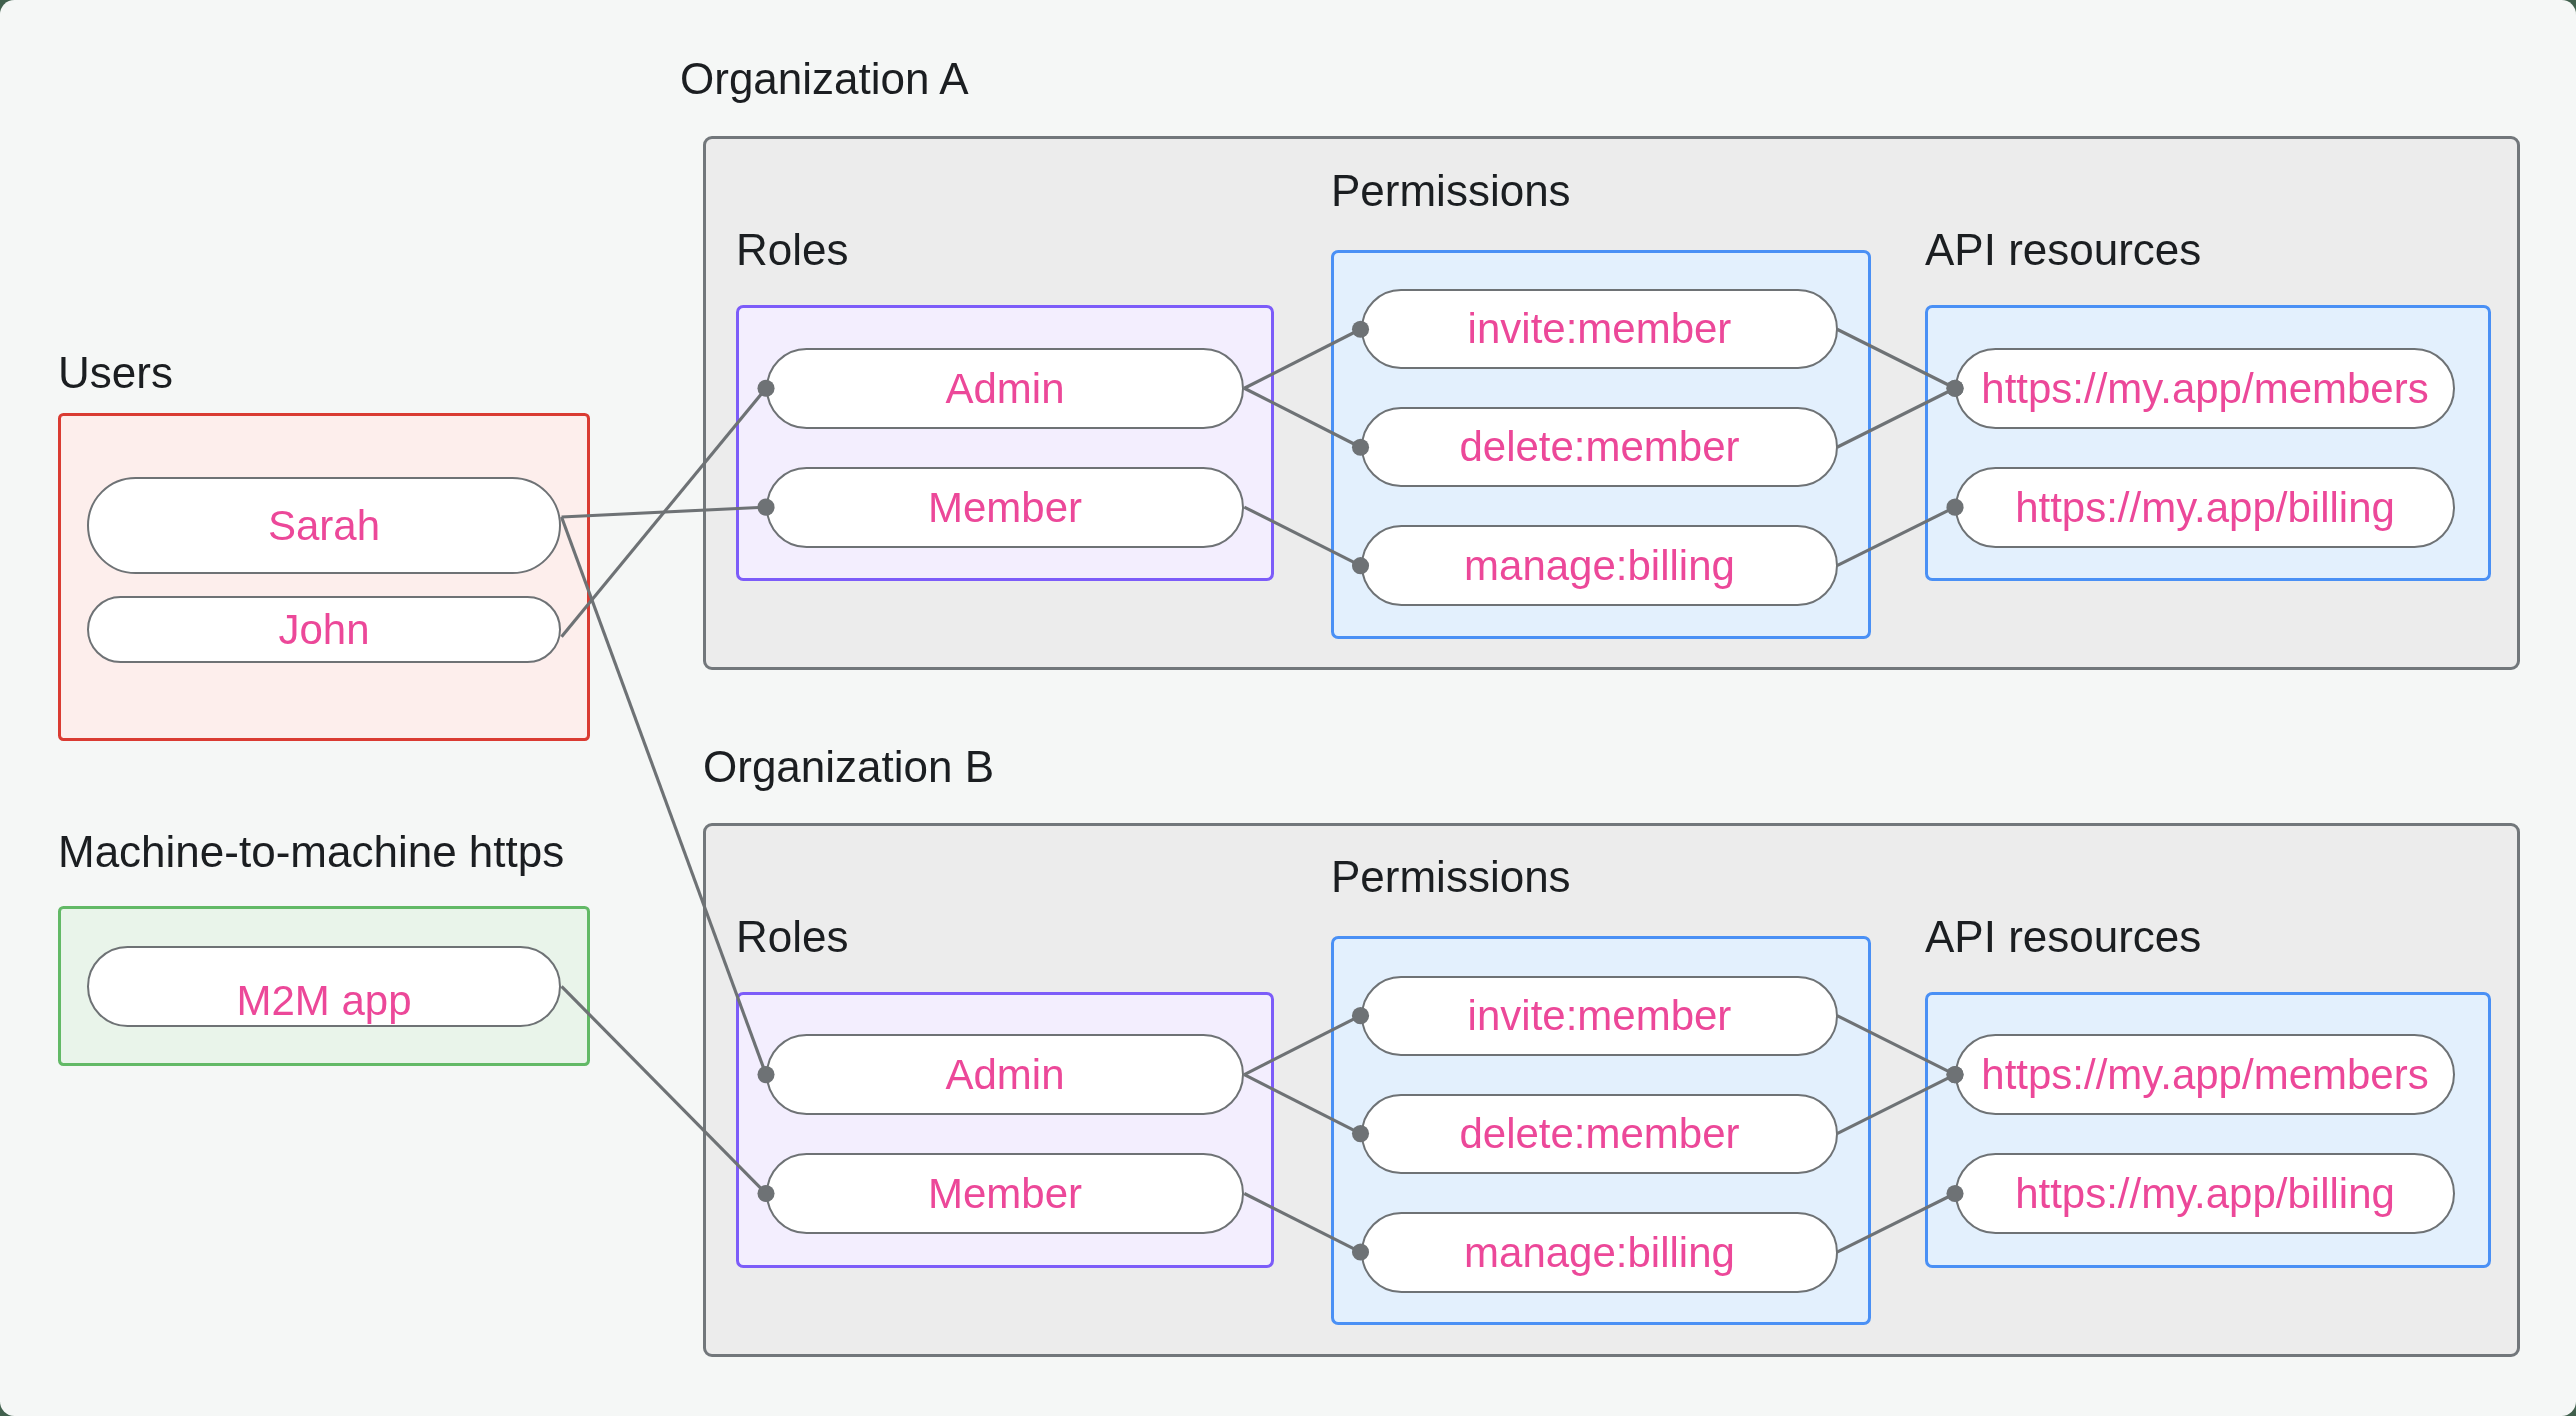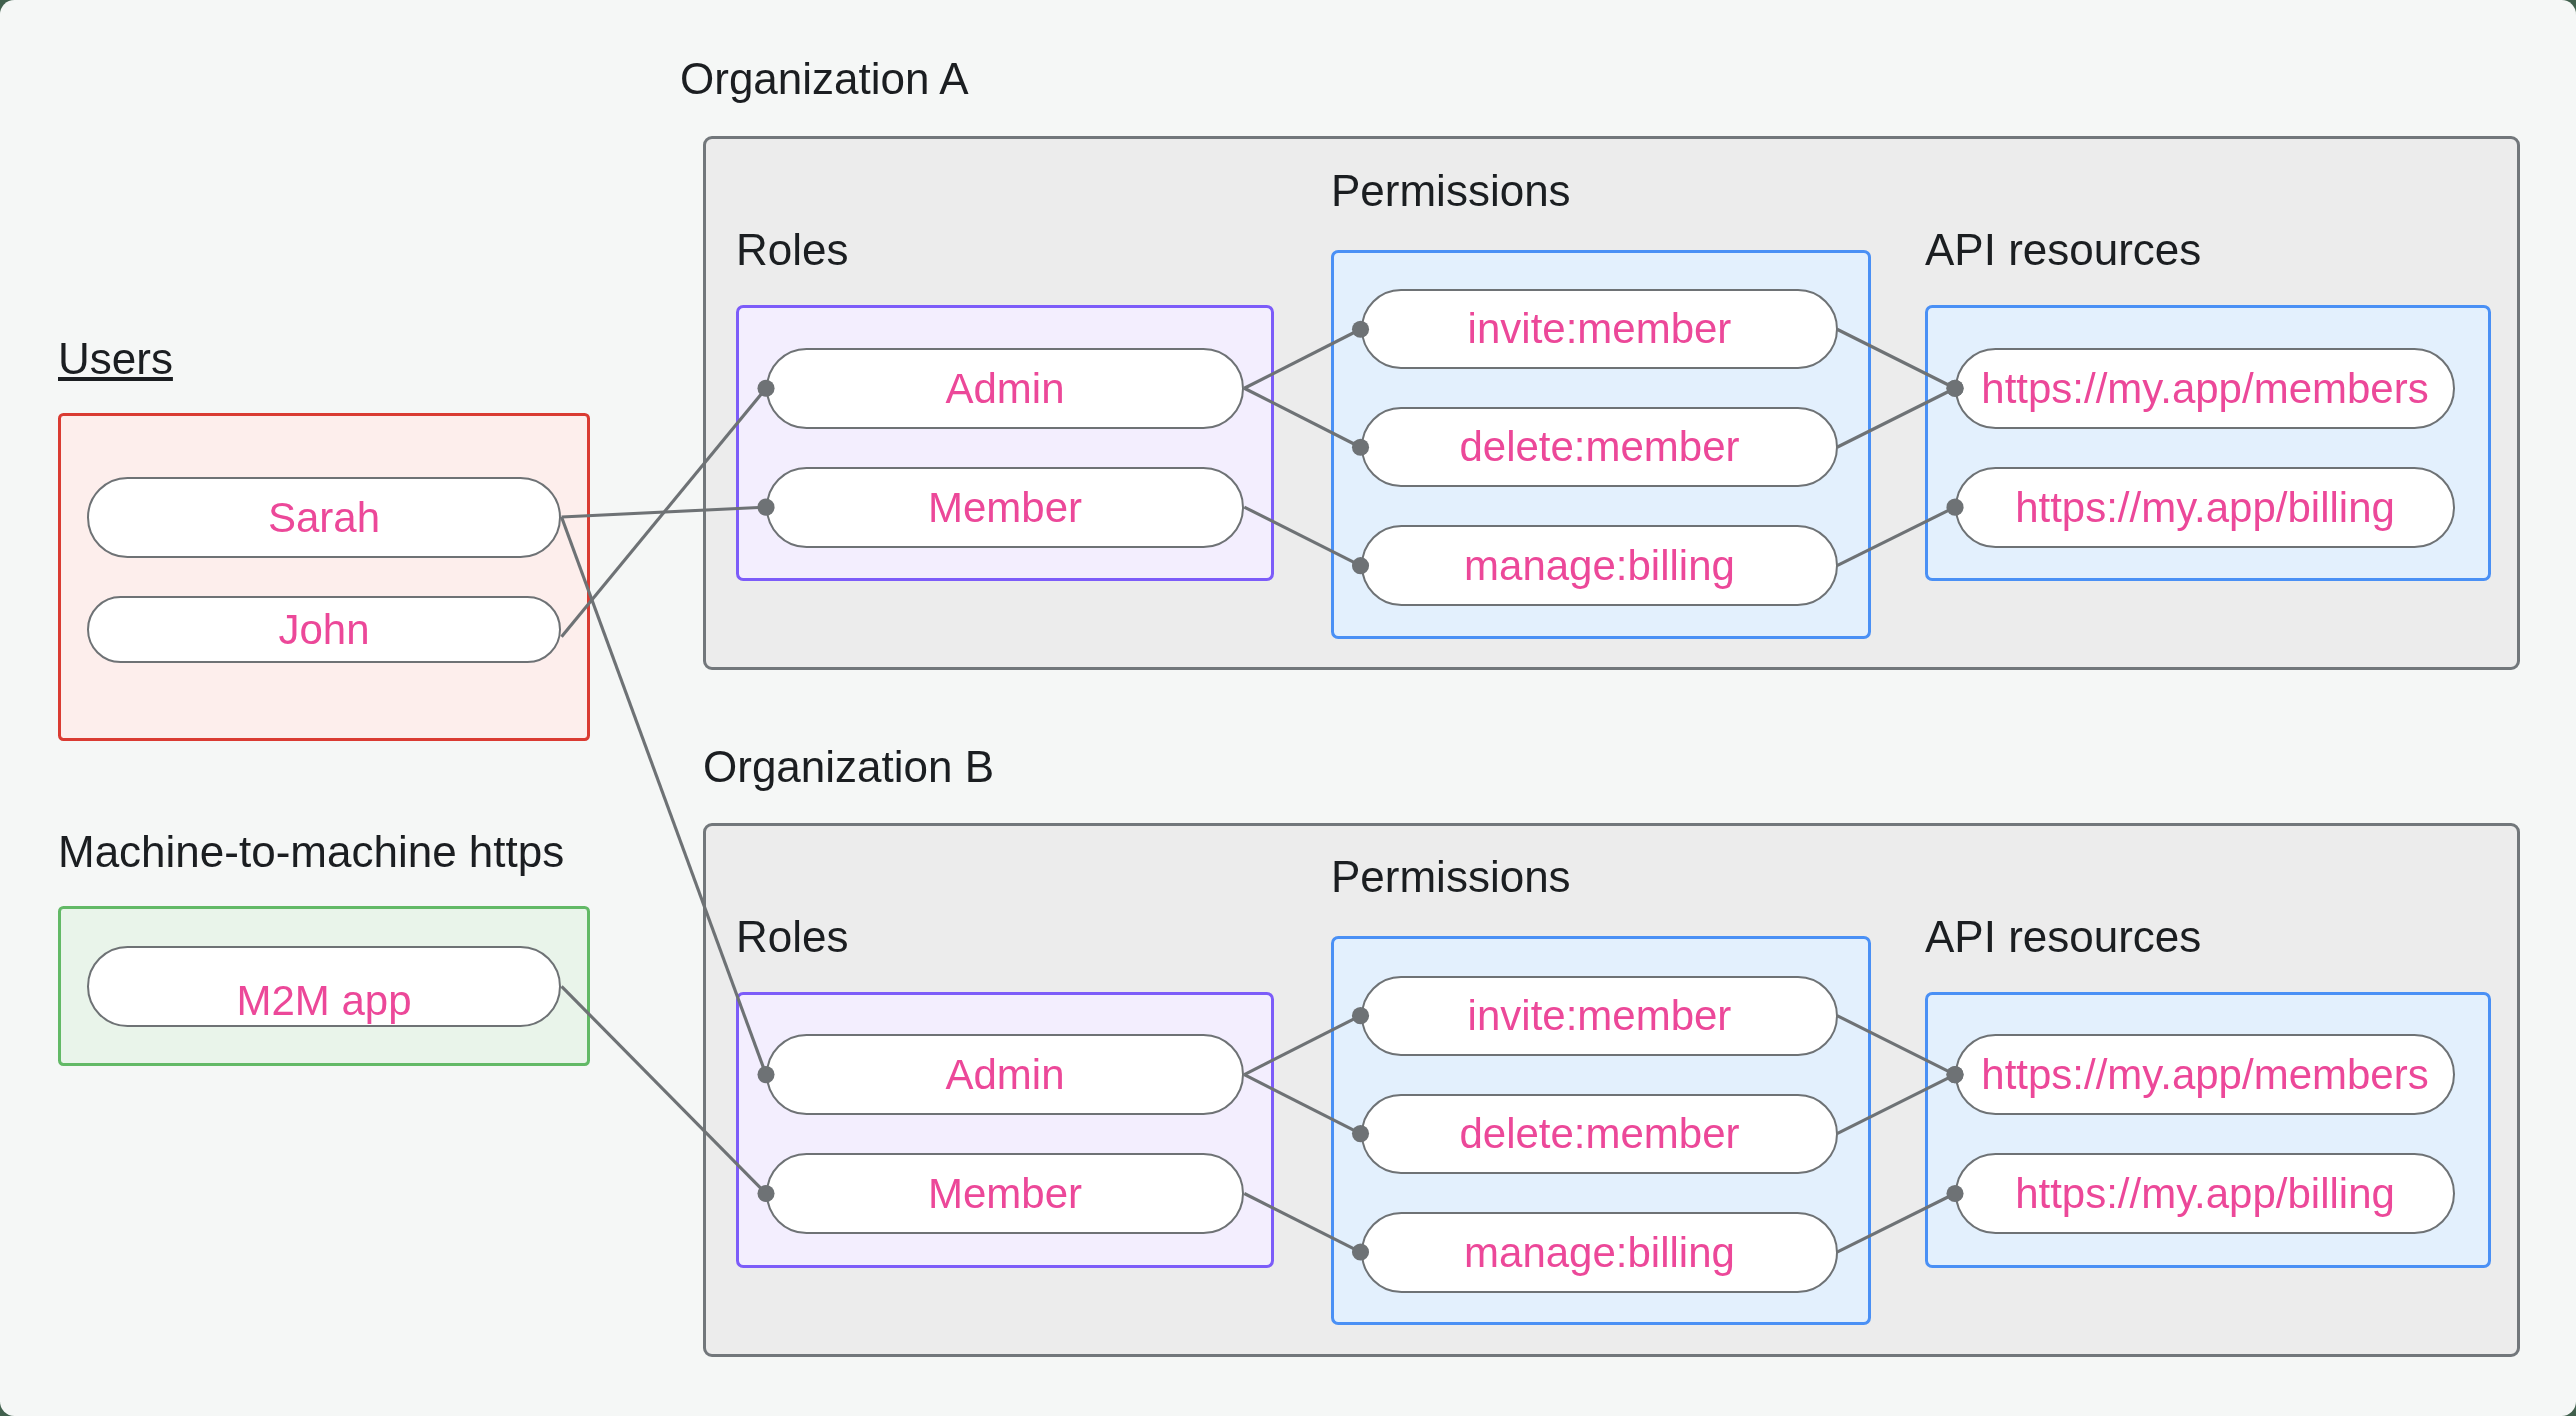--- a/index.html
+++ b/index.html
@@ -14,23 +14,23 @@
   .blue-box{background:var(--blue_fill,#e3f0fd);border:3.6px solid var(--blue_border,#4a90f5);border-radius:7.2px;}
 
   .pill{position:absolute;box-sizing:border-box;background:var(--pill_fill,#ffffff);
         border:2.7px solid var(--pill_border,#6e7275);border-radius:54px;
         display:flex;align-items:center;justify-content:center;
         font-size:42px;color:#ec4899;white-space:nowrap;z-index:2;}
 
   #edges{position:absolute;left:0;top:0;z-index:3;pointer-events:none;}
 
   
-  #label-users{left:58px;top:334px;text-decoration:underline;}
+  #label-users{left:58px;top:348px;}
   #box-users{left:58px;top:413px;width:532px;height:328px;}
-  #pill-sarah{left:87px;top:477px;width:474px;height:81px;align-items:center;}
+  #pill-sarah{left:87px;top:477px;width:474px;height:97px;align-items:center;}
   #pill-john{left:87px;top:596px;width:474px;height:67px;}
   #label-m2m{left:58px;top:827px;}
   #box-m2m{left:58px;top:906px;width:532px;height:160px;}
   #pill-m2m{left:87px;top:946px;width:474px;height:81px;align-items:flex-end;}
 
   
   #label-orgA{left:680px;top:54px;}
   #box-orgA{left:703px;top:136px;width:1817px;height:534px;}
   #label-orgA-roles{left:736px;top:225px;}
   #box-orgA-roles{left:736px;top:305px;width:538px;height:276px;}

